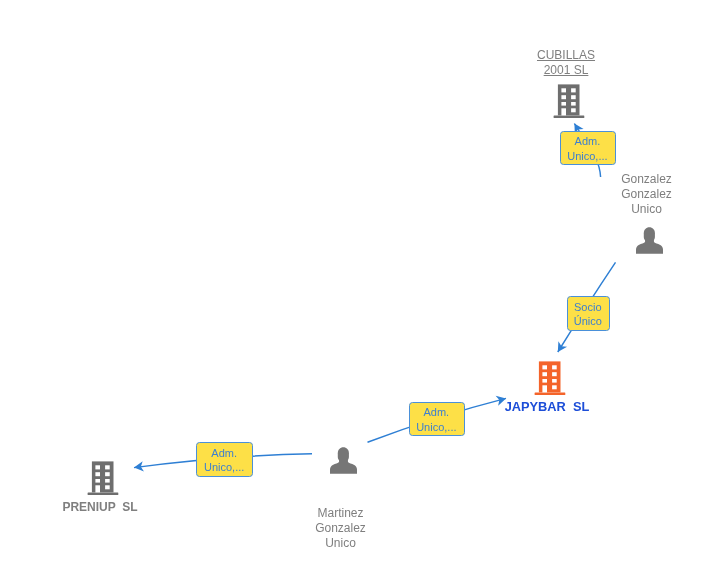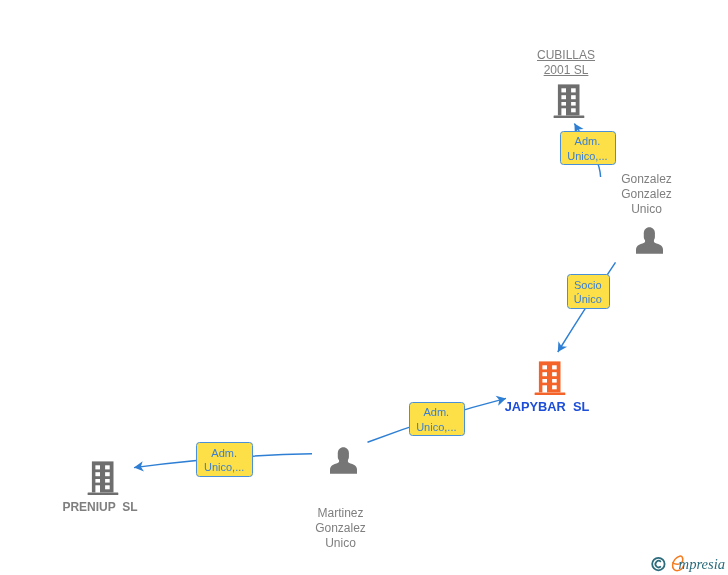--- a/index.html
+++ b/index.html
@@ -157,46 +157,29 @@
       <div>Gonzalez</div>
       <div>Unico</div>
     </div>
   </div>
 
   <div class="label-box" style="left:560.2px;top:130.7px;width:55.5px;height:34.3px;">
     <div>Adm.</div>
     <div>Unico,...</div>
   </div>
 
-  <div class="label-box" style="left:566.5px;top:274px;width:43.5px;height:34.5px;">
+  <div class="label-box" style="left:566.5px;top:296px;width:43.5px;height:34.5px;">
     <div>Socio</div>
     <div>Único</div>
   </div>
 
   <div class="label-box" style="left:408.6px;top:401.5px;width:56.5px;height:34.8px;">
     <div>Adm.</div>
     <div>Unico,...</div>
   </div>
 
   <div class="label-box" style="left:196.4px;top:442px;width:56.5px;height:34.8px;">
     <div>Adm.</div>
     <div>Unico,...</div>
   </div>
 
-  <div class="watermark" style="left:648px;top:550px;width:80px;height:25px;">
-    <svg width="80" height="25" viewBox="0 0 80 25">
-      <g>
-        <circle cx="10.4" cy="14.1" r="6.2" fill="none" stroke="#2a6b7c" stroke-width="1.8"></circle>
-        <path d="M12.9,11.8 A3.2,3.2 0 1 0 12.9,16.4" fill="none" stroke="#2a6b7c" stroke-width="1.7" stroke-linecap="butt"></path>
-      </g>
-      <g>
-        <path d="M34.6,8.4 C34.6,6.8 33.4,5.8 31.6,6.2
-                 C28.2,7.0 24.9,11.0 24.6,15.0
-                 C24.3,18.4 26.5,20.9 29.7,20.6
-                 C32.4,20.3 34.6,18.4 35.4,16.0" fill="none" stroke="#f47b20" stroke-width="1.5" stroke-linecap="round" stroke-linejoin="round"></path>
-        <path d="M34.6,8.4 C35.2,10.6 34.2,12.7 32.1,13.6
-                 C29.8,14.5 27.0,14.2 24.8,12.9" fill="none" stroke="#f47b20" stroke-width="1.5" stroke-linecap="round" stroke-linejoin="round"></path>
-        <text x="30.6" y="19.3" font-family="'Liberation Serif',serif" font-style="italic" font-size="14.6" fill="#2a6b7c">mpresia</text>
-      </g>
-    </svg>
-  </div>
 
 </div>
 
 </body></html>

